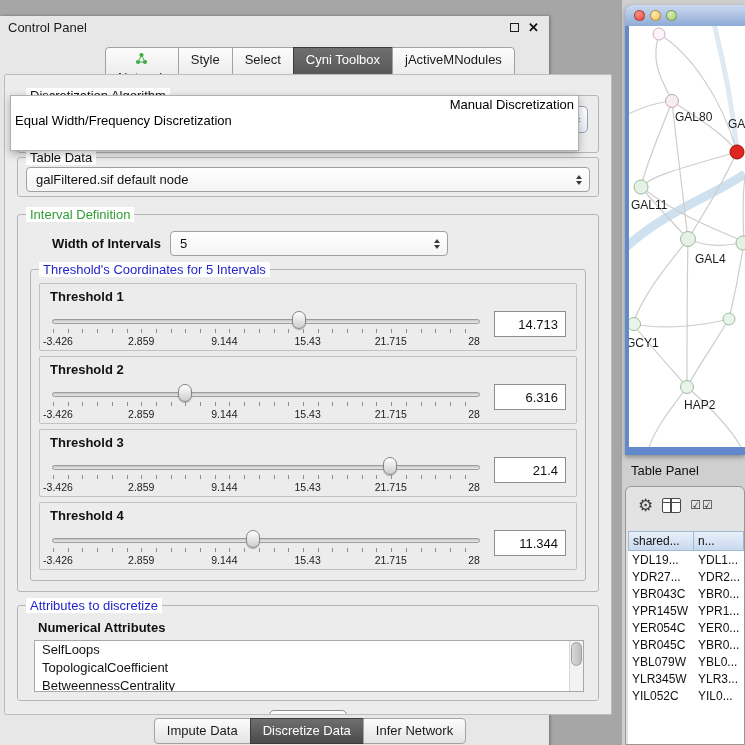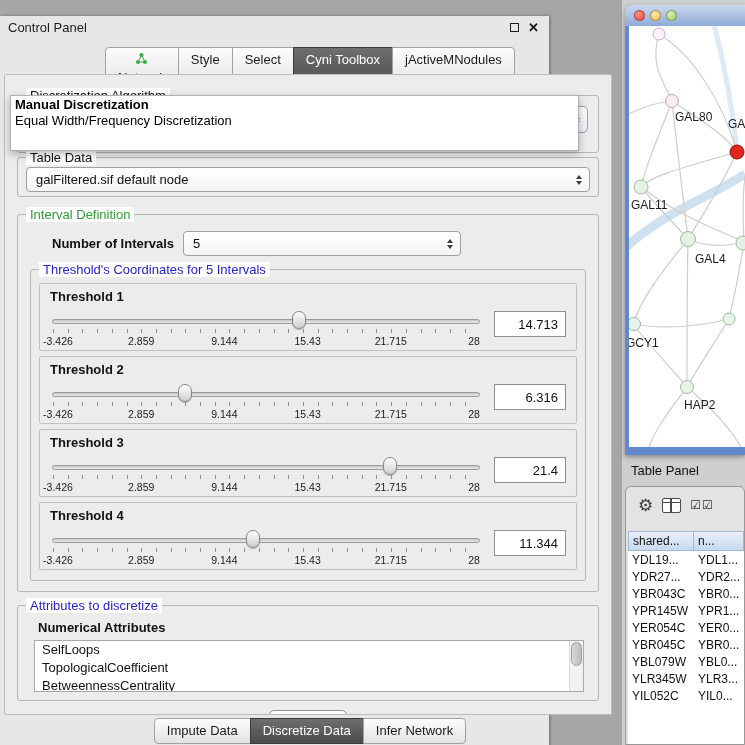--- a/index.html
+++ b/index.html
@@ -90,21 +90,21 @@
 
   .apply-row { display:flex; justify-content:center; margin-top:9px; }
   .apply-btn { padding:3px 22px 4px; font-size:13px; font-family:inherit; border:1px solid #8f8f8f;
                border-radius:5px; background:linear-gradient(#fefefe,#d9d9d9); }
 
   
   .algo-popup { position:absolute; left:10px; top:79px; width:569px; height:56px; background:#fff;
                 border:1px solid #b0b0b0; box-shadow:0 3px 8px rgba(0,0,0,.28); z-index:20; }
   .popup-placeholder { text-align:center; color:#b6b6b6; font-size:13px; padding-top:3px; }
   .popup-item { font-size:13px; padding:1px 4px 0; color:#000; }
-  .popup-item.bold { font-weight:bold; }
+  .popup-item.bold { font-weight:normal;text-align:right; }
   .combo-stub { position:absolute; left:566px; top:90px; width:22px; height:27px;
                 background:linear-gradient(#ffffff,#e9edf4); border:1px solid #93a1b8;
                 border-radius:0 5px 5px 0; z-index:10; }
 
   
   .right-col { position:absolute; left:622px; top:0; width:123px; height:745px; background:#cfcfcf; }
   .net-window { position:absolute; left:3px; top:5px; width:120px; height:450px;
                 background:#6189cb; border-radius:7px 0 0 0; box-shadow:0 2px 5px rgba(0,0,0,.35); }
   .net-titlebar { position:absolute; left:0; top:0; right:0; height:21px; border-radius:7px 0 0 0;
                   background:linear-gradient(#cbd9ef,#8fabd7); }
@@ -196,21 +196,21 @@
         <span class="arrows">
           <span class="arr-up"></span>
             <span class="arr-dn"></span>
         </span>
       </div>
     </div>
 
     <div class="group interval-group">
       <span class="legend green">Interval Definition</span>
       <div class="intervals-row">
-        <span class="bold-label">Number of Intervals</span>
+        <span class="bold-label">Width of Intervals</span>
         <div class="combo intervals-combo">
           <span>5</span>
           <span class="arrows">
             <span class="arr-up"></span>
               <span class="arr-dn"></span>
           </span>
         </div>
       </div>
       <div class="group thresholds-group">
         <span class="legend blue">Threshold's Coordinates for 5 Intervals</span>

